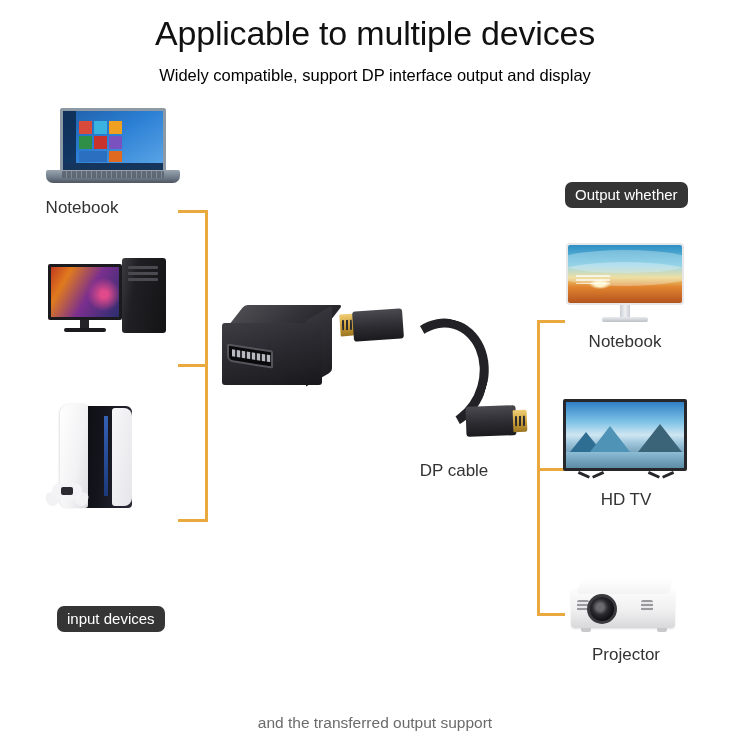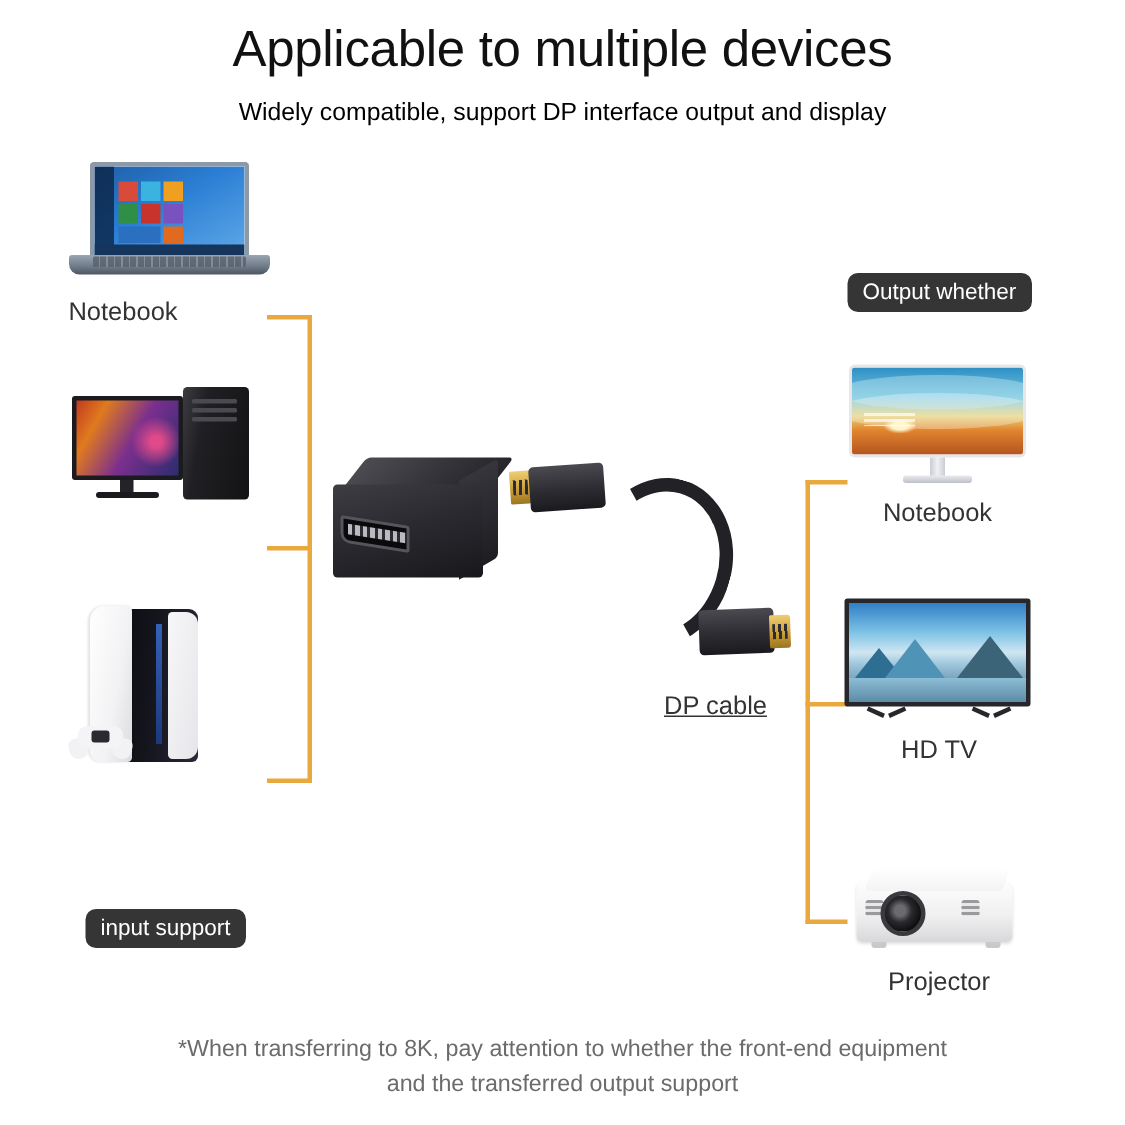--- a/index.html
+++ b/index.html
@@ -419,21 +419,21 @@
     <div class="ps-panel-r"></div>
     <div class="ps-panel-l"></div>
     <div class="ps-ctrl">
       <div class="ps-grip" style="left:2px; transform:rotate(-12deg);"></div>
       <div class="ps-grip" style="left:31px; transform:rotate(12deg);"></div>
       <div class="ps-ctrl-body"></div>
       <div class="ps-touch"></div>
     </div>
   </div>
 
-  <div class="badge" id="badge-input">input support</div>
+  <div class="badge" id="badge-input">input devices</div>
 
   <div>
     <div class="line v" style="left:205px; top:210px; height:312px;"></div>
     <div class="line h" style="left:178px; top:210px; width:30px;"></div>
     <div class="line h" style="left:178px; top:364px; width:30px;"></div>
     <div class="line h" style="left:178px; top:519px; width:30px;"></div>
   </div>
 
   <div class="ad-wrap">
     <div class="ad-top"></div>
@@ -451,21 +451,21 @@
     <div class="dp-head" style="left:353px; top:310px; width:50px; height:30px; transform:rotate(-4deg);"></div>
 
     <div class="dp-cord" style="left:392px; top:318px; width:78px; height:96px;
          border-color:#212126 #212126 transparent transparent; transform:rotate(16deg);"></div>
 
     <div class="dp-head" style="left:466px; top:406px; width:50px; height:30px; transform:rotate(-2deg);"></div>
     <div class="dp-gold" style="left:513px; top:410px; width:14px; height:22px; transform:rotate(-2deg);"></div>
     <div class="dp-pins" style="left:515px; top:416px; width:10px; height:10px; transform:rotate(-2deg);"></div>
   </div>
 
-  <div class="caption" style="left:397px; top:461px; width:160px;text-decoration:underline;">DP cable</div>
+  <div class="caption" style="left:374px; top:461px; width:160px;">DP cable</div>
 
   <div>
     <div class="line v" style="left:537px; top:320px; height:296px;"></div>
     <div class="line h" style="left:537px; top:320px; width:28px;"></div>
     <div class="line h" style="left:537px; top:468px; width:28px;"></div>
     <div class="line h" style="left:537px; top:613px; width:28px;"></div>
   </div>
 
   <div class="badge" id="badge-output">Output whether</div>
 
@@ -498,18 +498,17 @@
     <div class="pj-top"></div>
     <div class="pj-vent" style="left:12px;"></div>
     <div class="pj-vent" style="left:76px;"></div>
     <div class="pj-lens"></div>
     <div class="pj-foot" style="left:16px;"></div>
     <div class="pj-foot" style="left:92px;"></div>
   </div>
   <div class="caption" style="left:556px; top:645px; width:140px;">Projector</div>
 
   <div class="footer">
-    <span>*When transferring to 8K, pay attention to whether the front-end equipment</span>
     <br>
     <span>and the transferred output support</span>
   </div>
 
 </div>
 
 </body></html>

